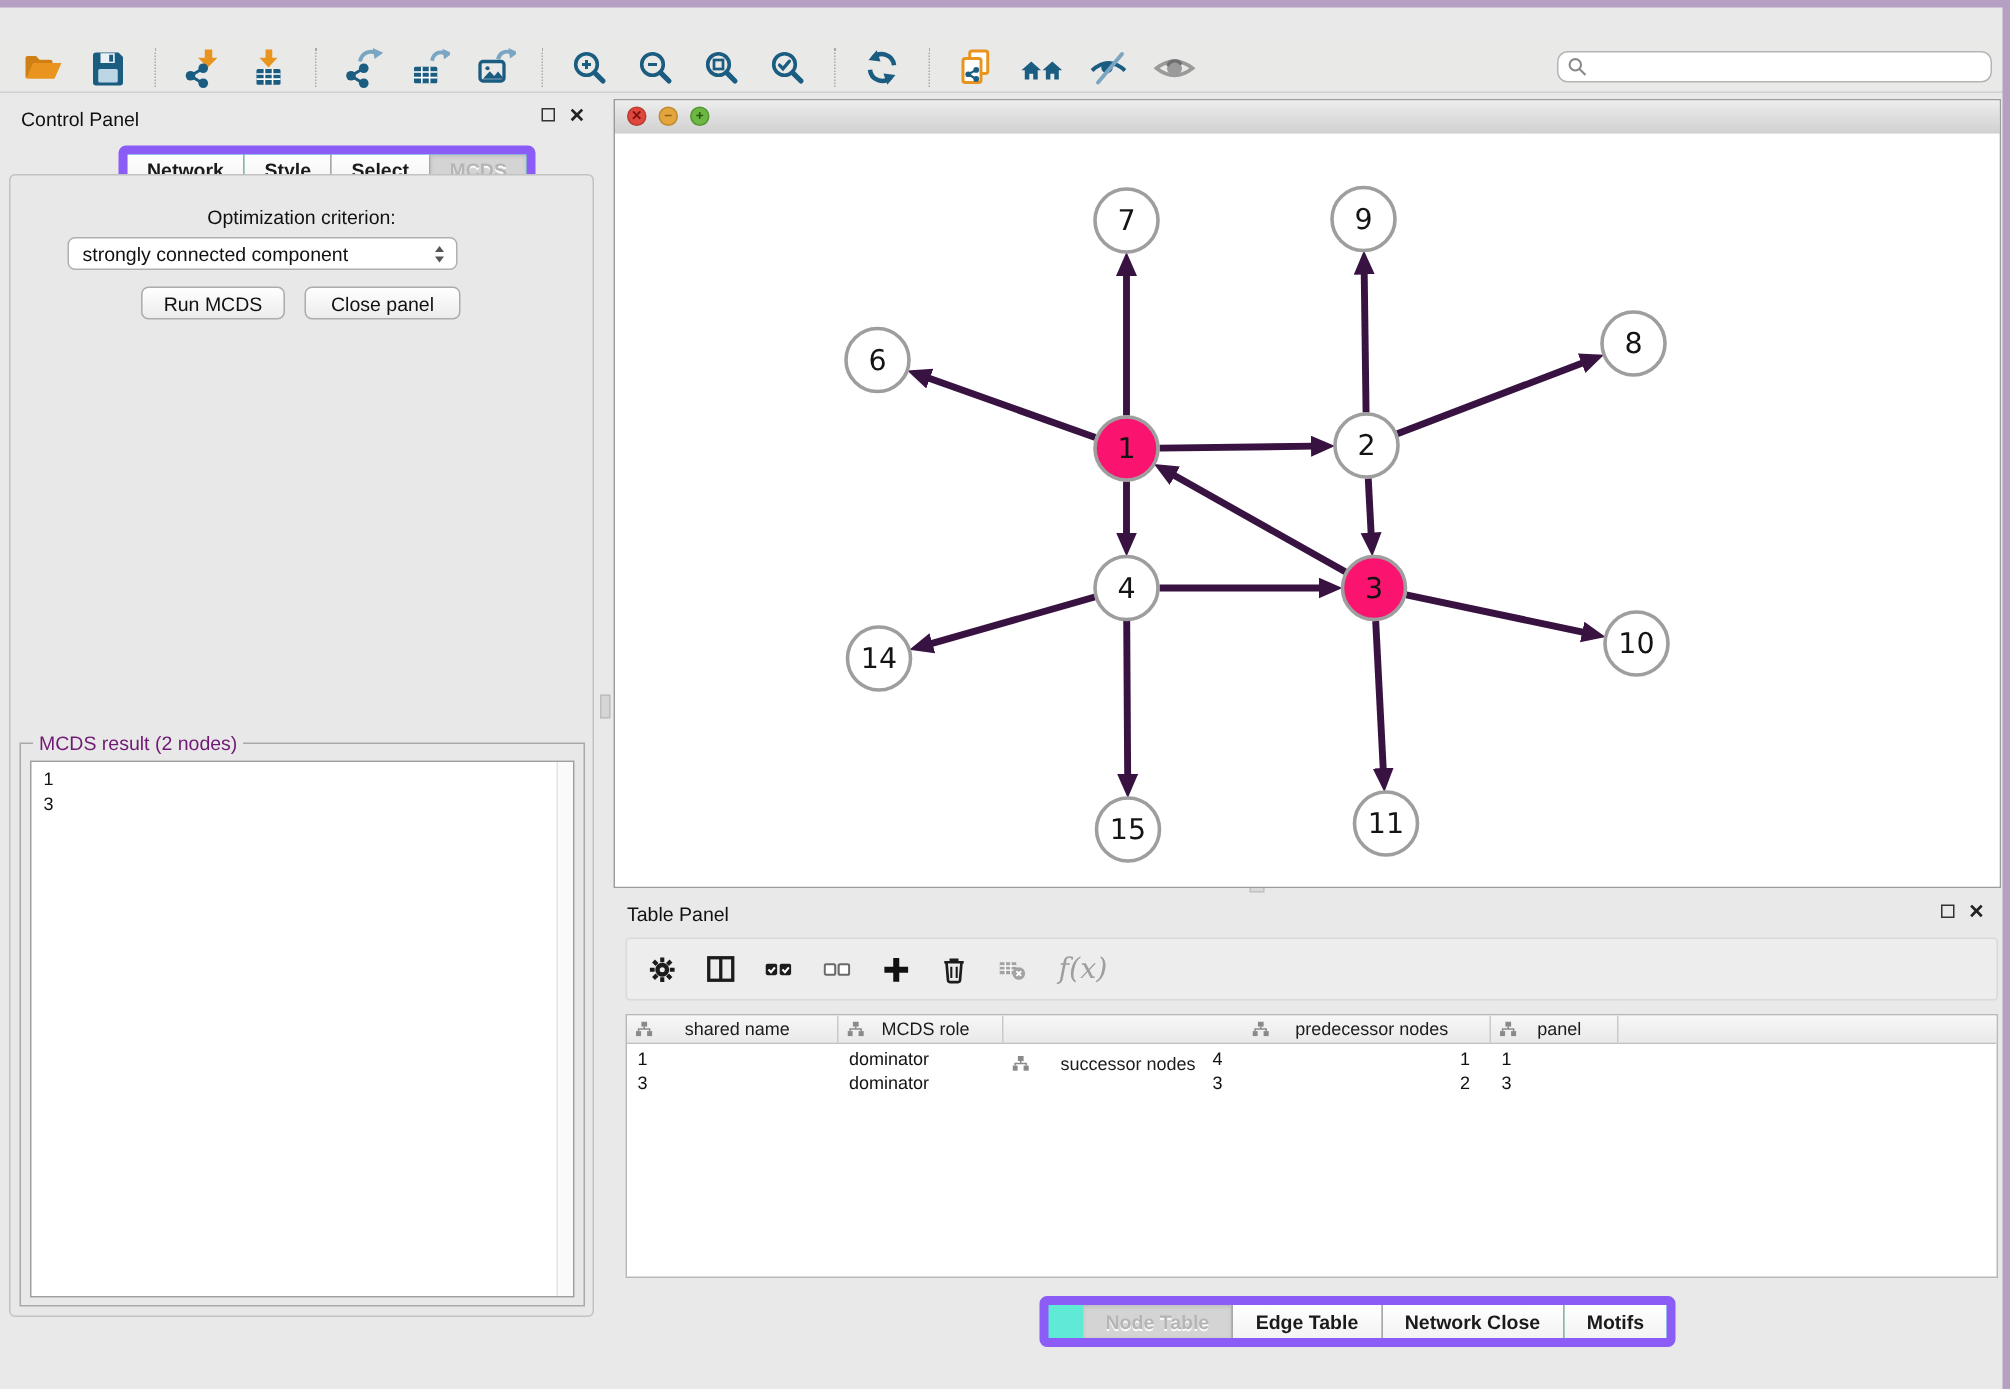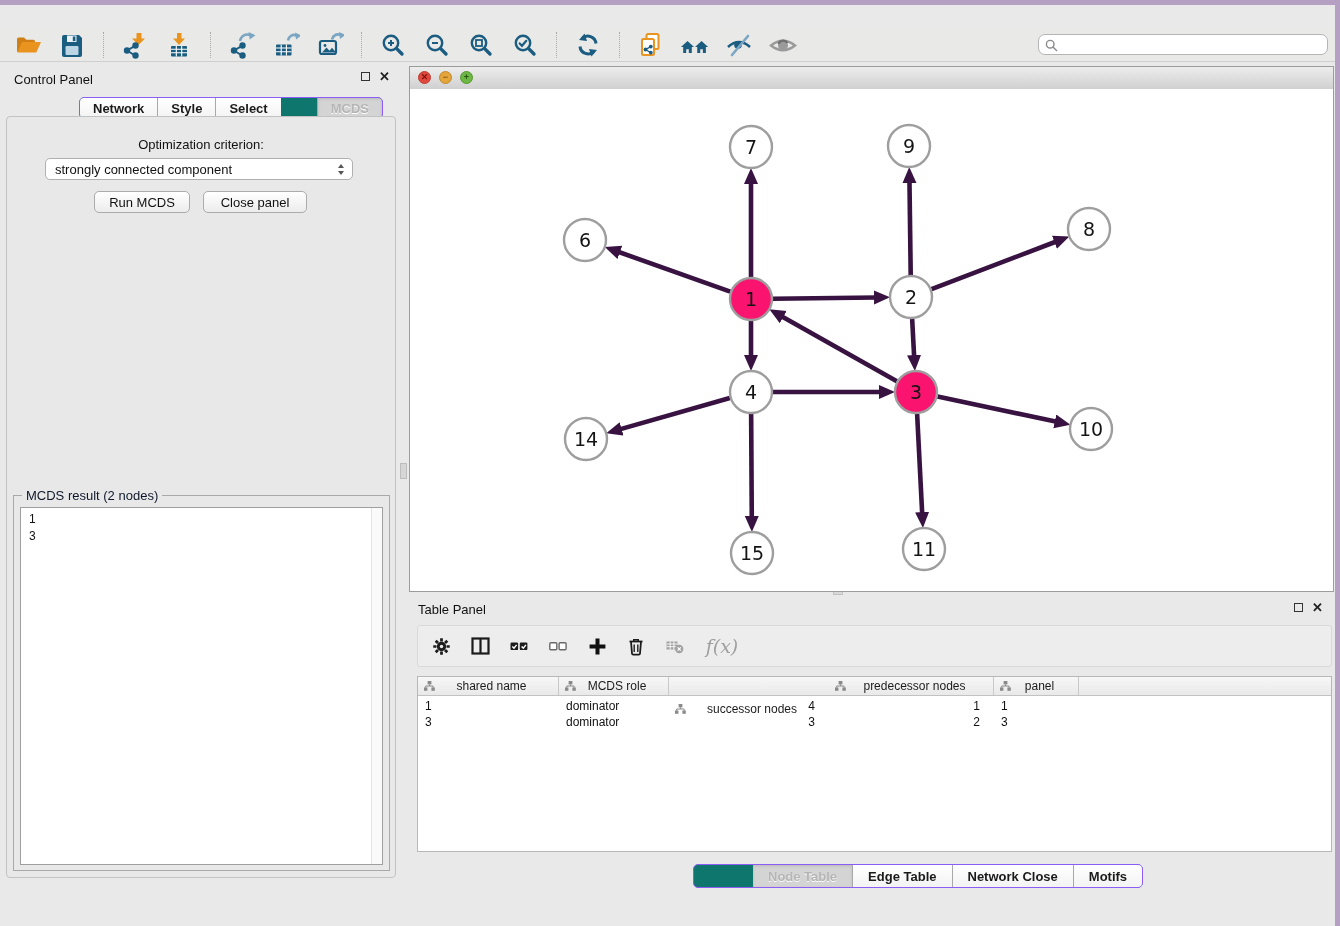--- a/index.html
+++ b/index.html
@@ -26,40 +26,40 @@
   .search-mag{position:absolute;left:7px;top:4px;}
 
   
   .control-panel{position:absolute;left:0;top:62px;width:404px;height:828px;background:#e9e9e9;}
   .cp-title{position:absolute;left:14px;top:10px;font-size:13px;color:#111;}
   .panel-ics{position:absolute;display:flex;gap:9px;align-items:center;}
   .cp-ics{right:14px;top:9px;}
   .float-ic{width:9px;height:9px;border:1.6px solid #333;box-sizing:border-box;display:inline-block;}
   .close-ic{font-size:13px;font-weight:bold;color:#222;line-height:11px;}
 
-  .seg-wrap{position:absolute;display:flex;height:20px;border:1px solid #8b5cf6;border-radius:5px;overflow:hidden;background:#0f766e;}
+  .seg-wrap{position:absolute;display:flex;height:20px;border:6px solid #8b5cf6;border-radius:5px;overflow:hidden;background:#5eead4;}
   .seg{display:flex;align-items:center;justify-content:center;padding:0 13px;font-size:13px;font-weight:600;color:#1a1a1a;
        background:linear-gradient(#ffffff,#f3f3f3);border-left:1px solid #a8a8a8;white-space:nowrap;}
   .seg:first-child{border-left:none;}
-  .seg.active{background:#d4d4d4;color:#b5b5b5;text-shadow:0 1px 0 rgba(255,255,255,.95);box-shadow:inset 0 1px 3px rgba(0,0,0,.12);margin-left:36px;}
+  .seg.active{background:#d4d4d4;color:#b5b5b5;text-shadow:0 1px 0 rgba(255,255,255,.95);box-shadow:inset 0 1px 3px rgba(0,0,0,.12);}
   .cp-tabs{left:79px;top:35px;}
 
   .cp-box{position:absolute;left:6px;top:54px;width:390px;height:762px;border:1px solid #c2c2c2;border-radius:4px;
           background:#e8e8e8;box-sizing:border-box;}
   .opt-label{position:absolute;left:6px;width:390px;top:75px;text-align:center;font-size:13px;color:#111;}
-  .criterion-select{position:absolute;left:45px;top:96px;width:308px;height:22px;background:#fff;border:1px solid #b0b0b0;
+  .criterion-select{position:absolute;left:45px;top:96px;width:260px;height:22px;background:#fff;border:1px solid #b0b0b0;
           border-radius:5px;box-sizing:border-box;display:flex;align-items:center;font-size:13px;color:#111;padding-left:9px;}
   .criterion-select .chev{margin-left:auto;margin-right:7px;display:flex;}
   .btn{position:absolute;height:22px;background:linear-gradient(#ffffff,#ececec);border:1px solid #acacac;border-radius:5px;
        box-sizing:border-box;display:flex;align-items:center;justify-content:center;font-size:13px;color:#111;}
   .btn-run{left:94px;top:129px;width:96px;}
   .btn-close{left:203px;top:129px;width:104px;}
 
   .result-fieldset{position:absolute;left:13px;top:433px;width:377px;height:376px;border:1px solid #a9a9a9;box-sizing:border-box;}
-  .result-legend{position:absolute;left:8px;top:-8px;background:#e8e8e8;padding:0 4px;font-size:13px;color:#0f172a;white-space:nowrap;}
+  .result-legend{position:absolute;left:8px;top:-8px;background:#e8e8e8;padding:0 4px;font-size:13px;color:#701a75;white-space:nowrap;}
   .result-area{position:absolute;left:6px;top:11px;right:6px;bottom:5px;background:#fff;border:1px solid #9f9f9f;}
   .result-text{margin:0;padding:3px 0 0 8px;font-family:"Liberation Sans",sans-serif;font-size:12px;line-height:17px;color:#111;white-space:pre;}
   .result-scroll{position:absolute;right:0;top:0;bottom:0;width:10px;background:#fafafa;border-left:1px solid #e4e4e4;}
 
   .v-grip{position:absolute;left:400px;top:463px;width:7px;height:16px;background:#d6d6d6;border:1px solid #bdbdbd;box-sizing:border-box;}
   .h-grip{position:absolute;left:833px;top:589px;width:10px;height:6px;background:#d9d9d9;border:1px solid #c2c2c2;box-sizing:border-box;}
 
   
   .net-window{position:absolute;left:409px;top:66px;width:925px;height:526px;border:1px solid #9c9c9c;box-sizing:border-box;background:#fff;}
   .net-titlebar{position:absolute;left:0;top:0;right:0;height:22px;background:linear-gradient(#ededed,#d0d0d0);

